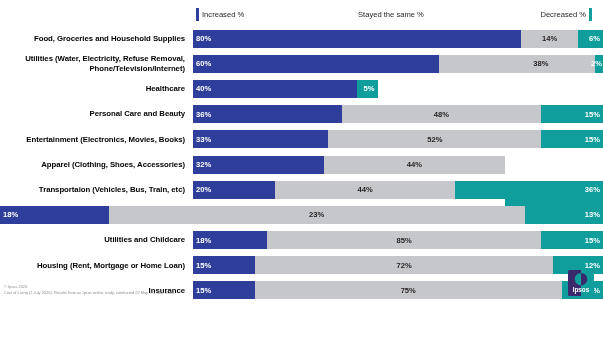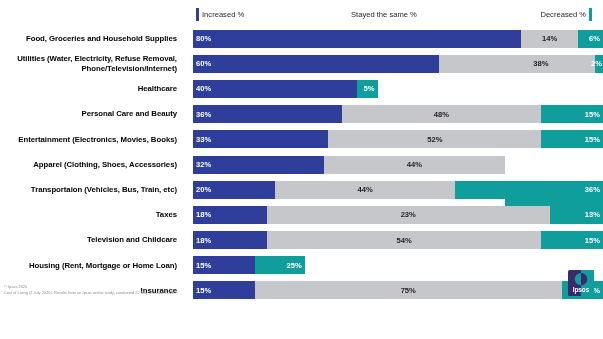--- a/index.html
+++ b/index.html
@@ -29,39 +29,39 @@
   }
   .legend-swatch {
     width: 3px; height: 13px;
     flex: 0 0 3px;
   }
   .legend-swatch.blue { background: #2e3e9a; }
   .legend-swatch.teal { background: #0f9e9c; }
   .legend-text { padding: 0 3px; }
 
   .legend-inc { left: 0; }
-  .legend-same { left: 152px; }
+  .legend-same { left: 159px; }
   .legend-dec { right: 8px; }
 
   
   .rows {
     position: absolute;
     left: 0; top: 26px;
     width: 603px;
   }
   .row {
     position: relative;
     height: 25.2px;
     display: flex;
     align-items: center;
   }
   .row-label {
     width: 193px;
     flex: 0 0 193px;
-    padding-right: 16px;
+    padding-right: 8px;
     text-align: right;
     font-size: 7.8px;
     font-weight: bold;
     color: #000000;
     line-height: 1.22;
     letter-spacing: -0.05px;
   }
   .bar {
     position: relative;
     flex: 1 1 auto;
@@ -234,55 +234,57 @@
           </div>
           <div class="seg seg-same" style="width: 44%;">
             <span class="seg-val">44%</span>
           </div>
           <div class="seg seg-dec" style="width: 36%;">
             <span class="seg-val">36%</span>
           </div>
         </div>
       </div>
       <div class="row">
-        <div class="row-label">Taxes</div>
         <div class="bar">
           <div class="seg seg-inc" style="width: 18%;">
             <span class="seg-val">18%</span>
           </div>
           <div class="seg seg-same" style="width: 69%;">
             <span class="seg-val">23%</span>
           </div>
           <div class="seg seg-dec" style="width: 13%;">
             <span class="seg-val">13%</span>
           </div>
         </div>
       </div>
       <div class="row">
-        <div class="row-label">Television and Childcare</div>
+        <div class="row-label">Utilities and Childcare</div>
         <div class="bar">
           <div class="seg seg-inc" style="width: 18%;">
             <span class="seg-val">18%</span>
           </div>
           <div class="seg seg-same" style="width: 67%;">
-            <span class="seg-val">54%</span>
+            <span class="seg-val">85%</span>
           </div>
           <div class="seg seg-dec" style="width: 15%;">
             <span class="seg-val">15%</span>
           </div>
         </div>
       </div>
       <div class="row">
         <div class="row-label">Housing (Rent, Mortgage or Home Loan)</div>
         <div class="bar">
           <div class="seg seg-inc" style="width: 15.1515%;">
             <span class="seg-val">15%</span>
           </div>
+          <div class="seg seg-same" style="width: 72.7273%;">
+            <span class="seg-val">72%</span>
+          </div>
           <div class="seg seg-dec" style="width: 12.1212%;">
-            <span class="seg-val">25%</span>
+            <span class="seg-val">12%</span>
           </div>
         </div>
       </div>
       <div class="row">
         <div class="row-label">Insurance</div>
         <div class="bar">
           <div class="seg seg-inc" style="width: 15%;">
             <span class="seg-val">15%</span>
           </div>
           <div class="seg seg-same" style="width: 75%;">

